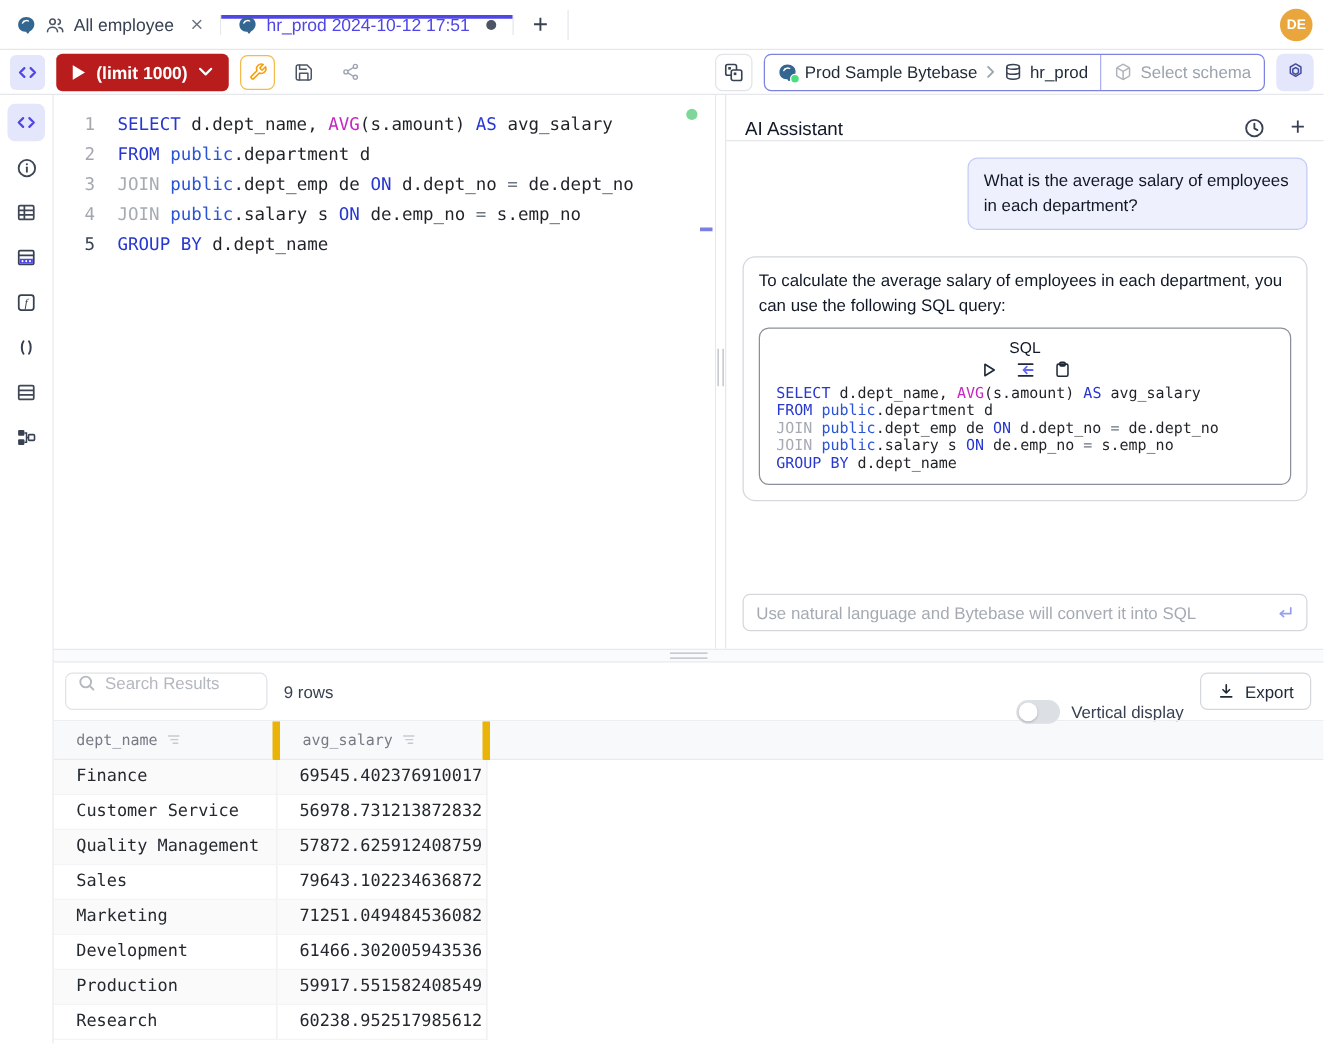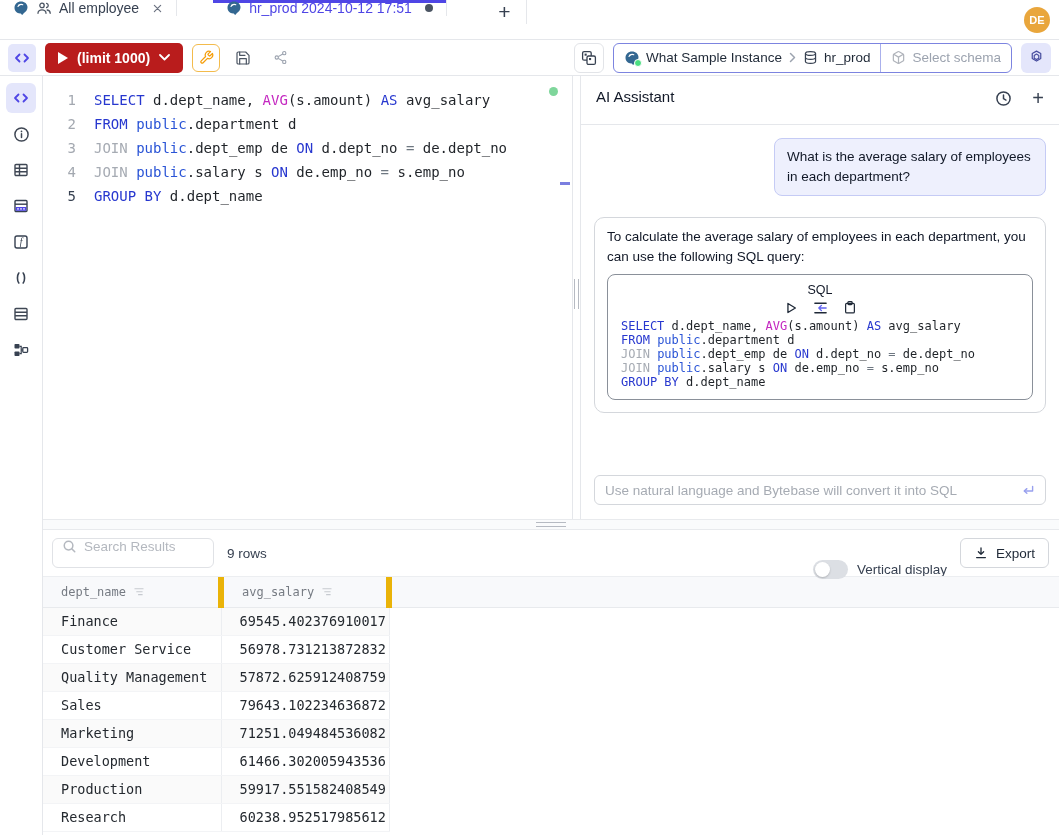--- a/index.html
+++ b/index.html
@@ -1,21 +1,21 @@
 <!DOCTYPE html>
 <html><head>
 <meta charset="utf-8">
 <style>
   * { margin:0; padding:0; box-sizing:border-box; }
   html,body { background:#fff; }
   body { font-family:"Liberation Sans", sans-serif; color:#1f2937; }
   .app { width:1059px; height:835px; background:#fff; overflow:hidden; display:flex; flex-direction:column; position:relative; }
 
   
-  .tabbar { height:40px; display:flex; align-items:flex-start; border-bottom:1px solid #e5e7eb; background:#fff; position:relative; flex:0 0 auto;gap:36px; }
+  .tabbar { height:40px; display:flex; align-items:center; border-bottom:1px solid #e5e7eb; background:#fff; position:relative; flex:0 0 auto; }
   .tab { display:flex; align-items:center; gap:7px; padding:0 13px; border-right:1px solid #e5e7eb; font-size:14px; color:#374151; position:relative; cursor:pointer; background:#fff; }
   .tab.active { color:#4f46e5; }
   .tab.active::before { content:''; position:absolute; top:0; left:0; right:0; height:3px; background:#4f46e5; }
   .tab .close-x { margin-left:6px; display:flex; align-items:center; }
   .dirty-dot { width:8px; height:8px; border-radius:50%; background:#4b5563; margin-left:6px; }
   .tab-plus { width:44px; display:flex; align-items:center; justify-content:center; font-size:21px; color:#374151; border-right:1px solid #e5e7eb; cursor:pointer; }
   .avatar { position:absolute; right:9px; top:7px; width:26px; height:26px; border-radius:50%; background:#e9a63c; color:#fff; font-size:11px; font-weight:bold; display:flex; align-items:center; justify-content:center; cursor:pointer; }
 
   
   .toolbar { height:36px; display:flex; align-items:center; padding:0 8px; gap:9px; border-bottom:1px solid #e5e7eb; flex:0 0 auto; }
@@ -54,21 +54,21 @@
   .tk-op  { color:#6e7781; }
   .tk-pl  { color:#1f2328; }
   .conn-dot { position:absolute; top:11px; right:14px; width:9px; height:9px; border-radius:50%; background:#7fd69b; }
   .ruler-mark { position:absolute; top:106px; right:2px; width:10px; height:3px; background:#7b7fe0; }
 
   .vdivider { width:8px; background:#fff; border-right:1px solid #e5e7eb; position:relative; cursor:col-resize; flex:0 0 auto; }
   .v-handle { position:absolute; top:203px; left:1px; width:5px; height:30px; border-left:1px solid #b6bac2; border-right:1px solid #b6bac2; }
 
   
   .ai-pane { width:478px; flex:0 0 auto; display:flex; flex-direction:column; background:#fff; }
-  .ai-header { height:37px; display:flex; align-items:flex-start; padding:0 15px; border-bottom:1px solid #e5e7eb; flex:0 0 auto;margin-top:12px; }
+  .ai-header { height:37px; display:flex; align-items:flex-end; padding:0 15px; border-bottom:1px solid #e5e7eb; flex:0 0 auto; }
   .ai-title { font-size:15px; color:#111827; flex:1; }
   .ai-header-icons { display:flex; align-items:center; gap:20px; color:#374151; }
   .icon-btn { background:none; border:none; cursor:pointer; display:flex; align-items:center; color:#374151; padding:0; }
   .plus-glyph { font-size:20px; line-height:1; color:#374151; }
   .ai-chat { flex:1; padding:13px 13px; overflow:hidden; display:flex; flex-direction:column; }
   .user-bubble { margin-left:auto; width:272px; background:#eef0fd; border:1px solid #c5cbf5; border-radius:8px; padding:8px 12px; font-size:13.5px; line-height:20px; color:#111827; }
   .ai-response { margin-top:21px; border:1px solid #d4d7dc; border-radius:10px; padding:9px 12px 12px; font-size:13.5px; line-height:20px; color:#111827; }
   .ai-codeblock { margin-top:7px; border:1px solid #8a9099; border-radius:8px; background:#fff; }
   .cb-header { display:flex; align-items:center; padding:5px 10px 1px;flex-direction:column; }
   .cb-label { font-size:12.5px; color:#111827; flex:1; }
@@ -200,21 +200,21 @@
     </button>
     <div class="conn-select">
       <div class="conn-main">
         <span class="pg-wrap status">
           <svg width="16" height="16" viewBox="0 0 16 16">
               <path fill="#336791" d="M8 1.5c3.6 0 6.5 2.4 6.5 5.8 0 2.6-1.6 4.6-3.8 5.9l-.9 1.3c-.3.4-.9.4-1.2 0l-.7-1.1h-.8C4 13.4 1.5 11 1.5 7.8 1.5 4 4.4 1.5 8 1.5Z"></path>
               <path d="M5 6.5c.8-1.8 3-2.6 4.8-1.7" stroke="#fff" stroke-width="1.1" fill="none" stroke-linecap="round"></path>
               <circle cx="6.1" cy="5.1" r=".7" fill="#fff"></circle>
             </svg>
         </span>
-        <span>What Sample Instance</span>
+        <span>Prod Sample Bytebase</span>
         <svg width="9" height="11" viewBox="0 0 9 11" fill="none" stroke="#9ca3af" stroke-width="1.5" stroke-linecap="round" stroke-linejoin="round">
             <path d="M2.5 1.5 6.5 5.5 2.5 9.5"></path>
           </svg>
         <svg width="15" height="15" viewBox="0 0 16 16" fill="none" stroke="#374151" stroke-width="1.3">
             <ellipse cx="8" cy="3.8" rx="5.4" ry="2"></ellipse>
             <path d="M2.6 3.8v8.4c0 1.1 2.4 2 5.4 2s5.4-.9 5.4-2V3.8M2.6 8c0 1.1 2.4 2 5.4 2s5.4-.9 5.4-2"></path>
           </svg>
         <span>hr_prod</span>
       </div>
       <div class="conn-sep"></div>

